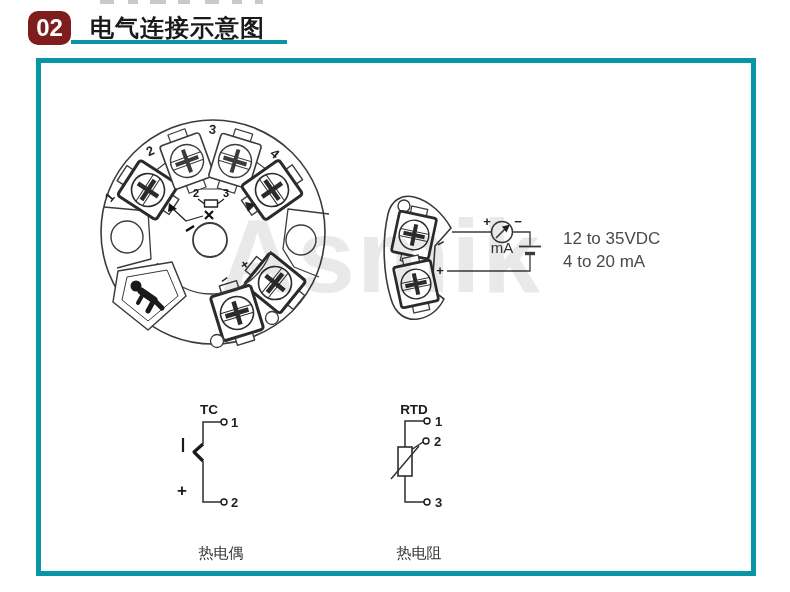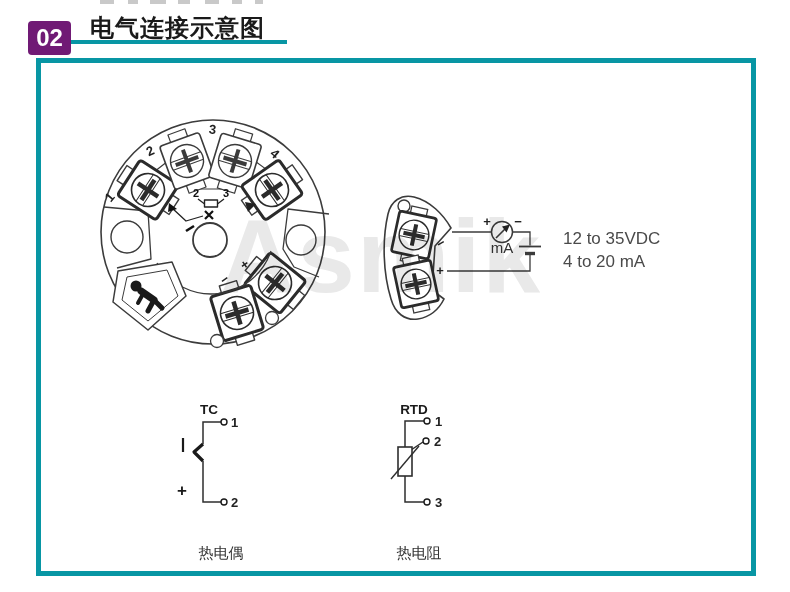--- a/index.html
+++ b/index.html
@@ -4,23 +4,23 @@
 <style>
   html,body{margin:0;padding:0;}
   body{
     width:790px;height:592px;position:relative;background:#ffffff;
     font-family:"Liberation Sans", sans-serif;overflow:hidden;
   }
   .top-remnant span{
     position:absolute;top:0;height:4px;background:#c9c9c9;display:block;
   }
   .badge{
-    position:absolute;left:28px;top:21px;width:43px;height:34px;
-    background:#701a75;color:#ffffff;font-size:24px;font-weight:bold;
-    display:flex;align-items:center;justify-content:center;border-radius:4px;
+    position:absolute;left:28px;top:11px;width:43px;height:34px;
+    background:#7f1d1d;color:#ffffff;font-size:24px;font-weight:bold;
+    display:flex;align-items:center;justify-content:center;border-radius:10px;
     z-index:3;
   }
   .title{
     position:absolute;left:90px;top:12px;font-size:24px;font-weight:700;
     color:#1a1a1a;letter-spacing:1px;z-index:3;
     font-family:"Liberation Sans", sans-serif;
   }
   .title-underline{
     position:absolute;left:71px;top:40px;width:216px;height:4px;
     background:#0896a4;z-index:2;

